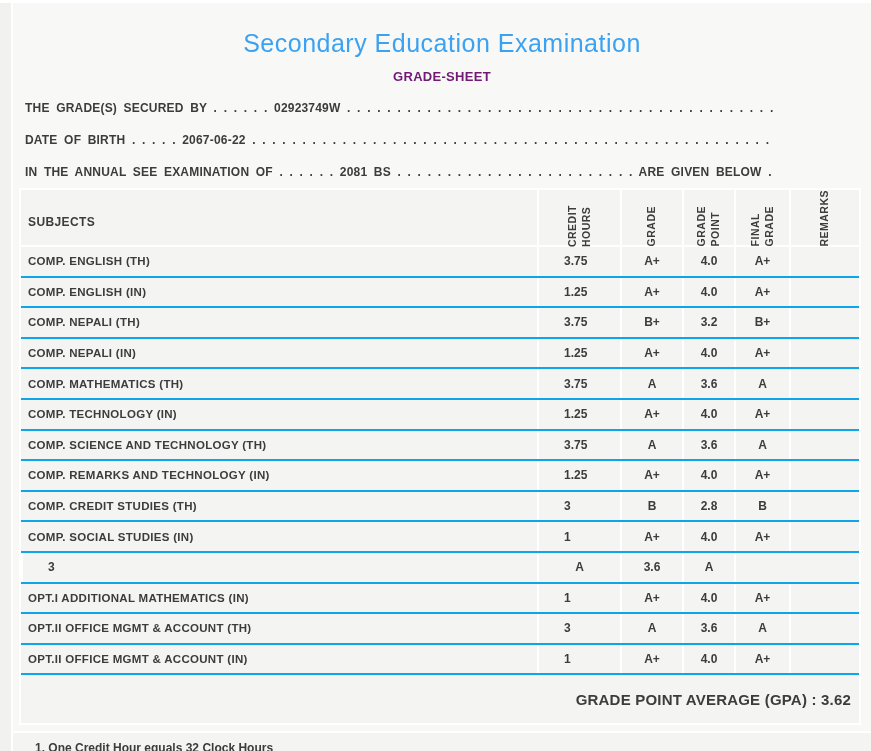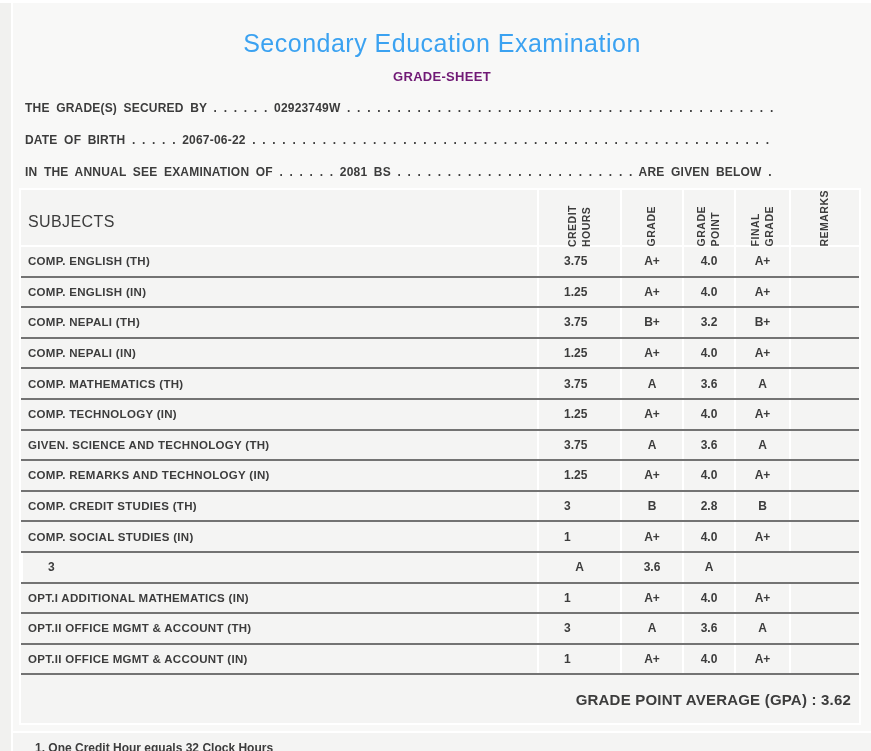--- a/index.html
+++ b/index.html
@@ -34,34 +34,34 @@
     border-left:2px solid #ffffff;border-right:2px solid #ffffff;border-top:2px solid #ffffff;
   }
   .thead,.trow,.gparow{background:#f4f4f3;}
   .thead{
     display:grid;grid-template-columns:516px 83px 62px 52px 55px 70px;
     height:55px;border-bottom:2px solid #ffffff;
   }
   .th{box-sizing:border-box;}
   .th.subjects{
     display:flex;align-items:center;padding-left:7px;
-    font-size:16px;font-weight:400;letter-spacing:0.4px;
+    font-size:12px;font-weight:700;letter-spacing:0.4px;
   }
   .vcell{
     display:flex;align-items:flex-end;justify-content:center;
     padding-bottom:7px;border-left:2px solid #ffffff;overflow:visible;
   }
   .vtext{
     writing-mode:vertical-rl;transform:rotate(180deg);
     font-size:10.5px;font-weight:700;letter-spacing:0.5px;line-height:1.3;
     white-space:pre-line;text-align:left;
   }
   .trow{
     display:grid;grid-template-columns:516px 83px 62px 52px 55px 70px;
-    height:28.6px;border-bottom:2px solid #737373;text-align:right;
+    height:28.6px;border-bottom:2px solid #0ea5e9;text-align:right;
   }
   .td{box-sizing:border-box;display:flex;align-items:center;font-size:12px;font-weight:700;}
   .td.subject{font-size:11.5px;padding-left:7px;letter-spacing:0.3px;}
   .td.credit{justify-content:flex-start;padding-left:25px;border-left:2px solid #ffffff;}
   .td.center{justify-content:center;border-left:2px solid #ffffff;}
   .gparow{
     height:50px;border-bottom:2px solid #ffffff;
     display:flex;align-items:center;justify-content:flex-end;
     padding-right:8px;box-sizing:border-box;
   }
@@ -157,21 +157,21 @@
   </div>
           <div class="trow">
     <div class="td subject">COMP. TECHNOLOGY (IN)</div>
     <div class="td credit">1.25</div>
     <div class="td center">A+</div>
     <div class="td center">4.0</div>
     <div class="td center">A+</div>
     <div class="td center"></div>
   </div>
           <div class="trow">
-    <div class="td subject">GIVEN. SCIENCE AND TECHNOLOGY (TH)</div>
+    <div class="td subject">COMP. SCIENCE AND TECHNOLOGY (TH)</div>
     <div class="td credit">3.75</div>
     <div class="td center">A</div>
     <div class="td center">3.6</div>
     <div class="td center">A</div>
     <div class="td center"></div>
   </div>
           <div class="trow">
     <div class="td subject">COMP. REMARKS AND TECHNOLOGY (IN)</div>
     <div class="td credit">1.25</div>
     <div class="td center">A+</div>

